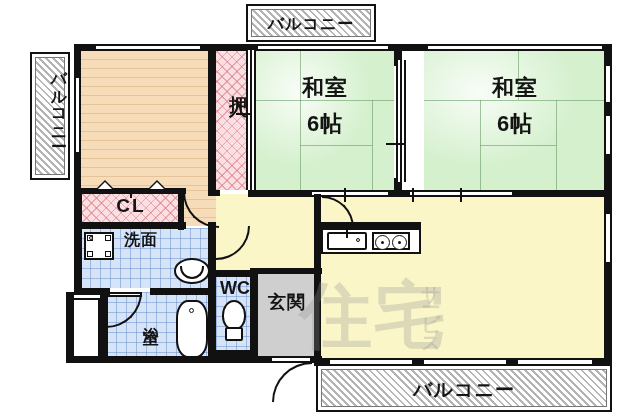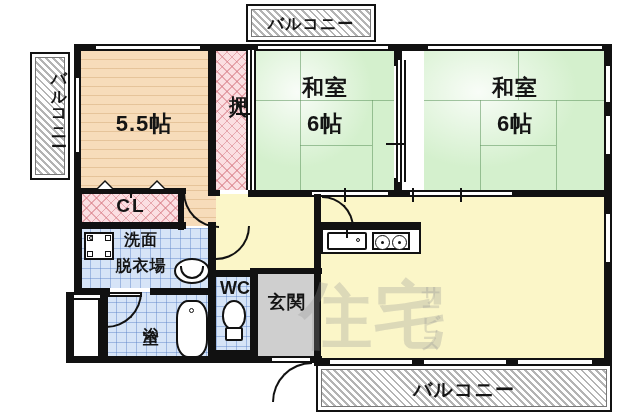--- a/index.html
+++ b/index.html
@@ -335,35 +335,33 @@
     </div>
   <div class="tri" style="left:148px;top:180px;">
       <i></i>
     </div>
   <div class="abs wall-thin" style="left:84px;top:190px;width:96px;height:2px;"></div>
   <div class="abs wall-thin" style="left:130px;top:190px;width:2px;height:8px;"></div>
 
   <div class="wm wm-main" style="left:300px;top:268px;">住宅</div>
   <div class="wm wm-sub vert" style="left:418px;top:272px;">サービス</div>
 
-  <div class="lbl lbl-size" style="left:80px;top:112px;width:128px;">5.5帖</div>
 
   <div class="lbl lbl-md vert" style="left:216px;top:82px;width:32px;">押入</div>
 
   <div class="lbl lbl-room" style="left:256px;top:76px;width:138px;">和室</div>
   <div class="lbl lbl-size" style="left:256px;top:112px;width:138px;">6帖</div>
 
   <div class="lbl lbl-room" style="left:424px;top:76px;width:182px;">和室</div>
   <div class="lbl lbl-size" style="left:424px;top:112px;width:182px;">6帖</div>
 
 
   <div class="lbl lbl-sm" style="left:110px;top:231px;width:62px;">洗面</div>
 
   <div class="lbl lbl-cl" style="left:82px;top:195px;width:98px;">CL</div>
-  <div class="lbl lbl-sm" style="left:98px;top:257px;width:86px;">脱衣場</div>
 
   <div class="lbl lbl-sm" style="left:138px;top:300px;width:26px;line-height:1.35;">
     <span style="writing-mode:vertical-rl;text-orientation:upright;">浴室</span>
   </div>
 
   <div class="lbl lbl-md" style="left:214px;top:278px;width:42px;letter-spacing:0;">WC</div>
 
   <div class="lbl lbl-md" style="left:256px;top:292px;width:62px;">玄関</div>
 
 </div>

